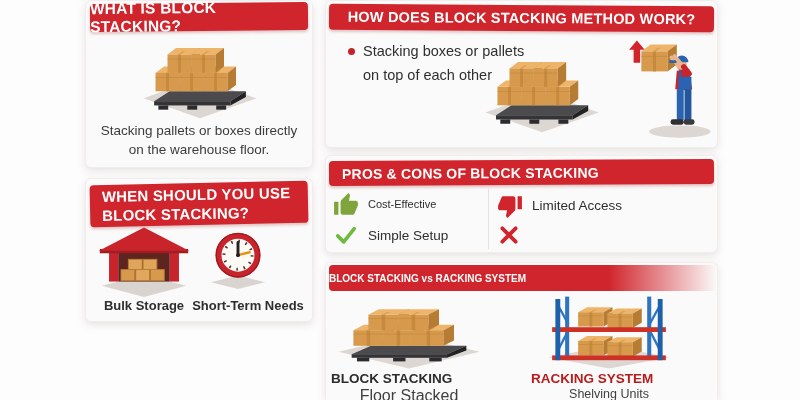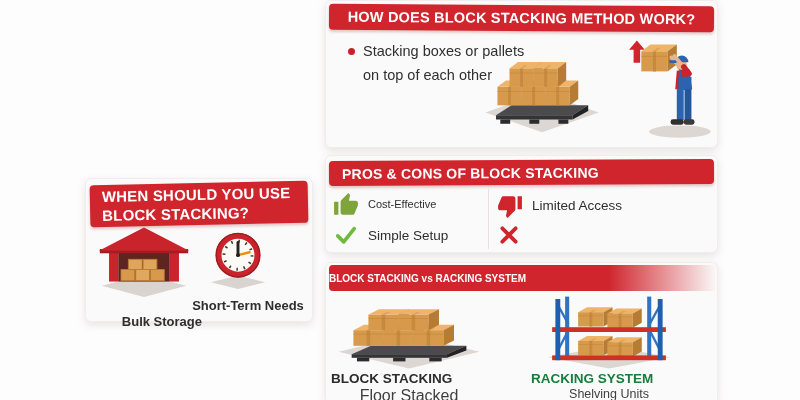--- a/index.html
+++ b/index.html
@@ -124,20 +124,27 @@
         <rect x="30" y="50" width="9" height="40" fill="#24569c"></rect>
         <rect x="12" y="89" width="17" height="7" rx="3" fill="#2f2f31"></rect>
         <rect x="29" y="89" width="14" height="7" rx="3" fill="#3a3a3c"></rect>
         <line x1="36" y1="30" x2="17" y2="7" stroke="#e9b48e" stroke-width="5" stroke-linecap="round"></line>
         <line x1="36" y1="30" x2="29" y2="21" stroke="#c8242c" stroke-width="7" stroke-linecap="round"></line>
       </g>
       <polygon id="p-arrow" points="12,0 24,14 17,14 17,34 7,34 7,14 0,14" fill="#d2252b"></polygon>
     </defs>
   </svg>
 
+  <div class="panel" style="left:85px;top:0;width:228px;height:168px;">
+    <div class="banner" style="left:4px;top:2px;right:4px;height:28px;font-size:15.5px;transform:rotate(-0.6deg);">WHAT IS BLOCK STACKING?</div>
+    <svg class="fig" style="left:54px;top:28px;" width="120" height="92" viewBox="0 0 170 130" preserveAspectRatio="none">
+      <use href="#g-stack"></use>
+    </svg>
+    <div class="caption" style="position:absolute;left:10px;right:10px;top:120px;font-size:13.5px;line-height:19px;">Stacking pallets or boxes directly on the warehouse floor.</div>
+  </div>
 
   <div class="panel" style="left:325px;top:0;width:393px;height:148px;">
     <div class="banner" style="left:3px;top:4px;right:3px;height:26px;font-size:14.5px;transform:rotate(0.4deg);">HOW DOES BLOCK STACKING METHOD WORK?</div>
     <span class="bullet-dot" style="left:22px;top:47px;"></span>
     <div style="position:absolute;left:37px;top:38px;width:175px;font-size:14.5px;line-height:24px;color:#2f2f2f;">Stacking boxes or pallets on top of each other</div>
     <svg class="fig" style="left:152px;top:38px;" width="235" height="108" viewBox="0 0 305 140" preserveAspectRatio="none">
       <ellipse cx="262" cy="120" rx="40" ry="8" fill="#dcd7d2"></ellipse>
       <use href="#g-stack" transform="translate(5,5) scale(0.92)"></use>
       <use href="#p-arrow" transform="translate(196,2) scale(0.85)"></use>
       <use href="#g-box" transform="translate(212,16)"></use>
@@ -151,21 +158,21 @@
         <div style="line-height:19px;">WHEN SHOULD YOU USE</div>
         <div style="line-height:19px;">BLOCK STACKING?</div>
       </div>
     </div>
     <svg class="fig" style="left:12px;top:46px;" width="92" height="72" viewBox="0 0 100 84" preserveAspectRatio="none">
       <use href="#g-house"></use>
     </svg>
     <svg class="fig" style="left:121px;top:50px;" width="62" height="62" viewBox="0 0 64 64">
       <use href="#g-clock"></use>
     </svg>
-    <div class="item-label" style="position:absolute;left:0;top:119px;width:116px;text-align:right;font-size:13px;font-weight:600;margin-top:16px;">Bulk Storage</div>
+    <div class="item-label" style="position:absolute;left:0;top:119px;width:116px;text-align:center;font-size:13px;font-weight:600;">Bulk Storage</div>
     <div class="item-label" style="position:absolute;left:104px;top:119px;width:116px;text-align:center;font-size:13px;font-weight:600;">Short-Term Needs</div>
   </div>
 
   <div class="panel" style="left:325px;top:155px;width:393px;height:98px;">
     <div class="banner left-align" style="left:3px;top:4px;right:3px;height:25px;font-size:14px;padding-left:13px;transform:rotate(-0.3deg);">PROS &amp; CONS OF BLOCK STACKING</div>
 
     <svg class="fig" style="left:7px;top:36px;" width="26" height="26" viewBox="0 0 24 24">
       <use href="#p-thumb" fill="#7fa43c"></use>
     </svg>
     <div class="item-label" style="position:absolute;left:42px;top:42px;font-size:11px;">Cost-Effective</div>
@@ -193,17 +200,17 @@
 
     <svg class="fig" style="left:8px;top:30px;" width="150" height="78" viewBox="0 0 170 130" preserveAspectRatio="none">
       <use href="#g-stack"></use>
     </svg>
     <div class="vs-name" style="position:absolute;left:5px;top:108px;width:156px;font-size:13.5px;color:#2c2c2c;">BLOCK STACKING</div>
     <div class="vs-sub" style="position:absolute;left:5px;top:124px;width:156px;font-size:16px;">Floor Stacked</div>
 
     <svg class="fig" style="left:218px;top:30px;" width="130" height="78" viewBox="0 0 160 130" preserveAspectRatio="none">
       <use href="#g-rack"></use>
     </svg>
-    <div class="vs-name" style="position:absolute;left:205px;top:108px;width:156px;font-size:13.5px;color:#15803d;">RACKING SYSTEM</div>
+    <div class="vs-name" style="position:absolute;left:205px;top:108px;width:156px;font-size:13.5px;color:#b91c1c;">RACKING SYSTEM</div>
     <div class="vs-sub" style="position:absolute;left:205px;top:124px;width:156px;font-size:12.5px;">Shelving Units</div>
   </div>
 
 </div>
 
 </body></html>

